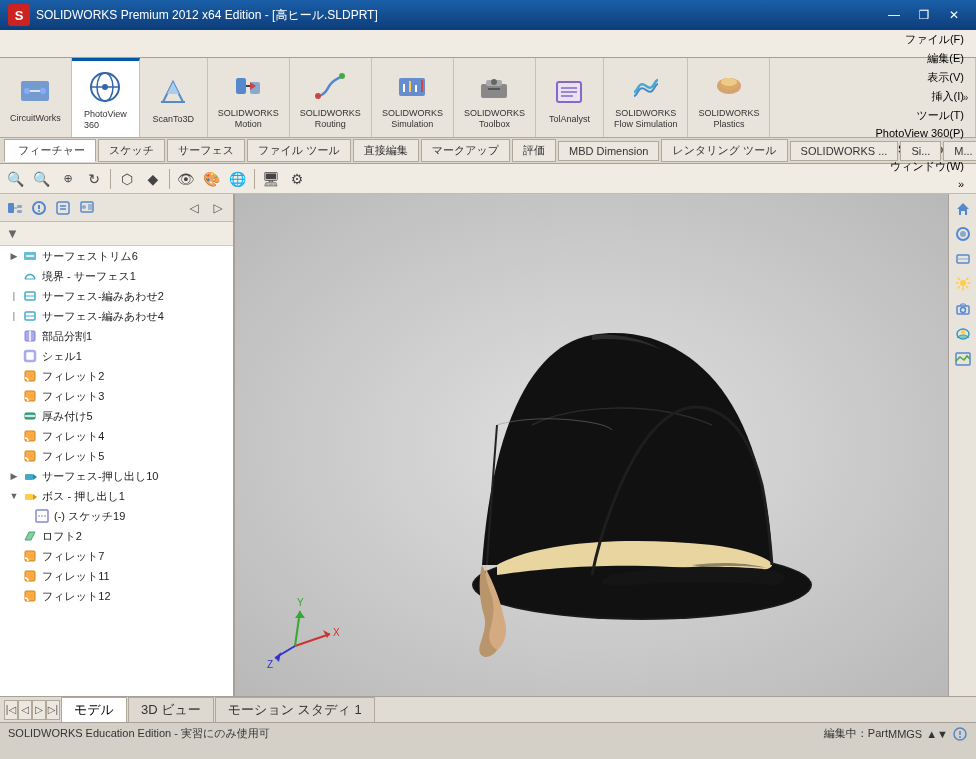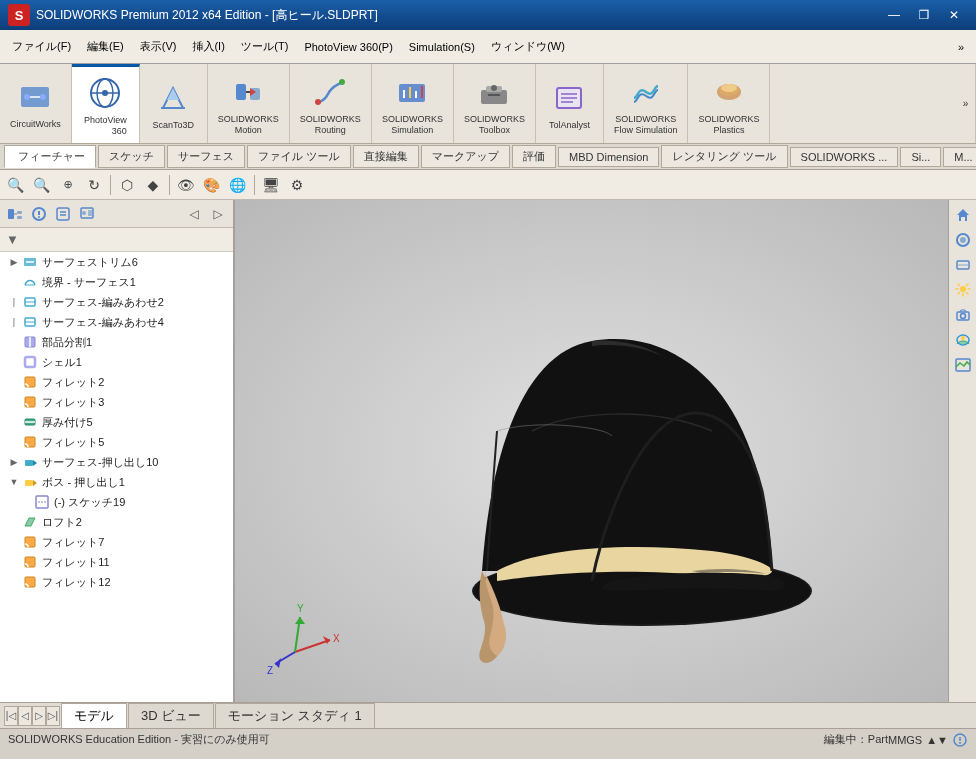--- a/index.html
+++ b/index.html
@@ -22,26 +22,27 @@
       background: transparent;
       border: none;
       color: white;
       cursor: pointer;
       font-size: 12px;
       display: flex; align-items: center; justify-content: center;
     }
 
     
     #menubar {
-      height: 34px;
+      height: 28px;
       background: #f0ece4;
       display: flex;
-      align-items: center;
+      align-items: flex-end;
       border-bottom: 1px solid #a0a0a0;
       padding: 0 4px;
+      flex-direction: column;
     }
     .menu-item {
       padding: 2px 8px;
       cursor: pointer;
       font-size: 11px;
       color: #000;
       white-space: nowrap;
     }
 
     
@@ -342,21 +343,21 @@
 
   <div class="ribbon-tab active">
     <div class="ribbon-icon">
       <svg width="36" height="36" viewBox="0 0 36 36">
         <circle cx="18" cy="18" r="14" fill="none" stroke="#3366aa" stroke-width="2"></circle>
         <ellipse cx="18" cy="18" rx="8" ry="14" fill="none" stroke="#3366aa" stroke-width="1.5"></ellipse>
         <line x1="4" y1="18" x2="32" y2="18" stroke="#3366aa" stroke-width="1.5"></line>
         <circle cx="18" cy="18" r="3" fill="#3366aa"></circle>
       </svg>
     </div>
-    <span style="font-size:9px; line-height:1.2; text-align:right;">PhotoView<br>360</span>
+    <span style="font-size:9px; line-height:1.2; text-align:left;">PhotoView<br>360</span>
   </div>
 
   <div class="ribbon-tab">
     <div class="ribbon-icon">
       <svg width="36" height="36" viewBox="0 0 36 36">
         <polyline points="8,28 18,8 28,28" fill="none" stroke="#5588cc" stroke-width="2"></polyline>
         <polyline points="12,20 18,8 24,20" fill="#aaccee"></polyline>
         <line x1="6" y1="28" x2="30" y2="28" stroke="#5588cc" stroke-width="2"></line>
       </svg>
     </div>
@@ -619,20 +620,30 @@
         <span class="tree-expander"></span>
         <span class="tree-icon">
           <svg width="14" height="14" viewBox="0 0 14 14">
               <rect x="2" y="4" width="10" height="6" rx="1" fill="#44aa88" stroke="#228866" stroke-width="1"></rect>
               <line x1="2" y1="7" x2="12" y2="7" stroke="white" stroke-width="1.5"></line>
             </svg>
         </span>
         <span class="tree-label">厚み付け5</span>
       </div>
 
+      <div class="tree-item">
+        <span class="tree-expander"></span>
+        <span class="tree-icon">
+          <svg width="14" height="14" viewBox="0 0 14 14">
+              <rect x="2" y="2" width="10" height="10" rx="1" fill="#ffaa44" stroke="#cc8822" stroke-width="1"></rect>
+              <path d="M2,9 Q5,9 5,12" fill="none" stroke="white" stroke-width="1.5"></path>
+            </svg>
+        </span>
+        <span class="tree-label">フィレット4</span>
+      </div>
 
       <div class="tree-item">
         <span class="tree-expander"></span>
         <span class="tree-icon">
           <svg width="14" height="14" viewBox="0 0 14 14">
               <rect x="2" y="2" width="10" height="10" rx="1" fill="#ffaa44" stroke="#cc8822" stroke-width="1"></rect>
               <path d="M2,9 Q5,9 5,12" fill="none" stroke="white" stroke-width="1.5"></path>
             </svg>
         </span>
         <span class="tree-label">フィレット5</span>

